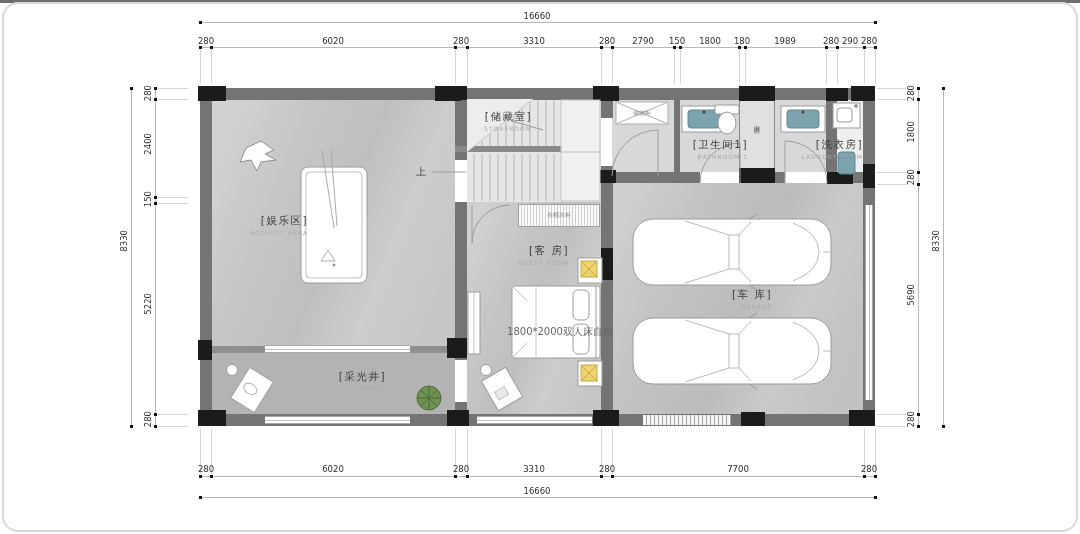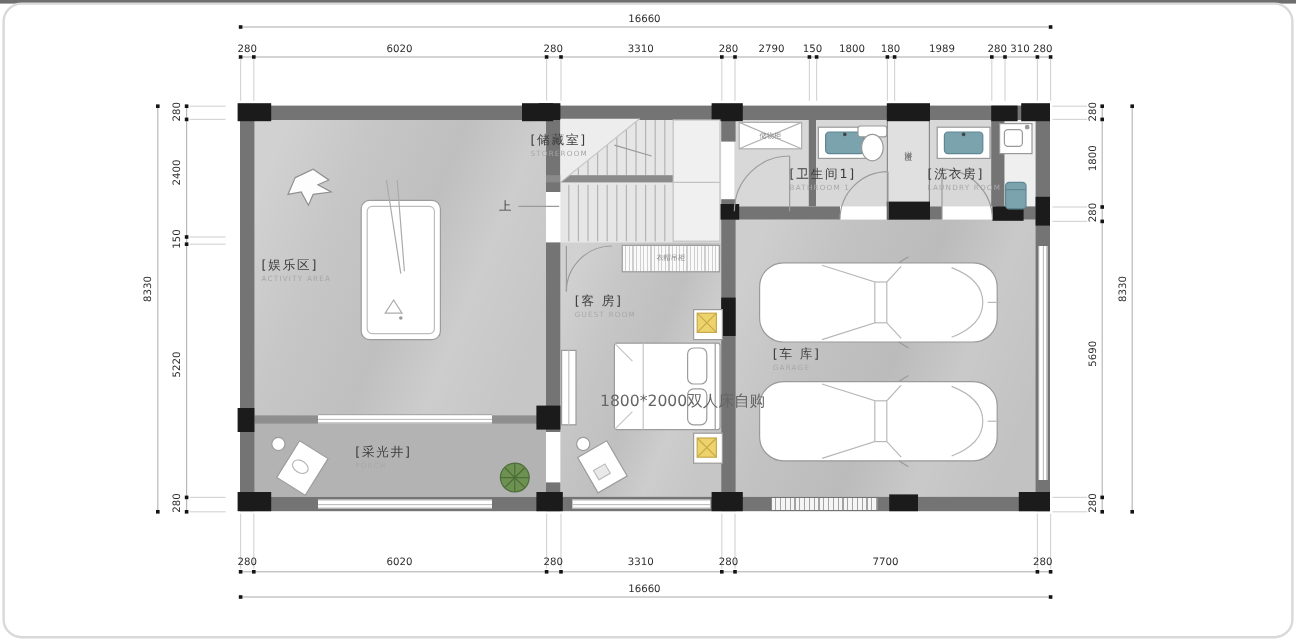--- a/index.html
+++ b/index.html
@@ -17,25 +17,25 @@
 .win:after{content:"";position:absolute;left:0;right:0;top:50%;height:1px;background:#c0c0c0}
 .winv{background:#fff;border-left:1px solid #a9a9a9;border-right:1px solid #a9a9a9}
 .winv:after{content:"";position:absolute;top:0;bottom:0;left:50%;width:1px;background:#c0c0c0}
 .hatch{background:repeating-linear-gradient(90deg,#fafafa 0 2px,#cfcfcf 2px 3px);border:1px solid #9f9f9f}
 .stripes{background:repeating-linear-gradient(90deg,#f5f5f5 0 3px,#a3a3a3 3px 4px)}
 .shaft{background:#e0e0e0;border:1px solid #8a8a8a}
 .dim{font-size:8.5px;color:#2e2e2e;text-align:center;white-space:nowrap}
 .dim.bg{background:#fff;padding:0 3px}
 .vdim{writing-mode:vertical-rl;transform:rotate(180deg);font-size:8.5px;color:#2e2e2e;background:#fff;padding:2px 0;white-space:nowrap}
 .vsmall{position:absolute;writing-mode:vertical-rl;font-size:6.5px;color:#777;letter-spacing:1px;white-space:nowrap}
-.rlabel{text-align:left;white-space:nowrap}
+.rlabel{text-align:right;white-space:nowrap}
 .rlabel .cn{font-size:10.5px;letter-spacing:1.5px;color:#3c3c3c}
 .rlabel .en{font-size:6px;letter-spacing:1px;color:#a8a8a8;margin-top:1px}
 .small-label{font-size:6px;color:#8a8a8a;text-align:center;white-space:nowrap}
-.bedtext{position:absolute;font-size:13px;color:#666;text-align:right;white-space:nowrap}
+.bedtext{position:absolute;font-size:10px;color:#666;text-align:center;white-space:nowrap}
 .uptext{position:absolute;font-size:10px;color:#3c3c3c}
 .dimline{background:#b8b8b8}
 .dimline.h{height:1px}
 .dimline.v{width:1px}
 .tick{background:#141414;width:3px;height:3px}
 .ext{background:#d6d6d6}
 svg{position:absolute;left:0;top:0;pointer-events:none}
 </style>
 </head>
 <body>
@@ -254,21 +254,21 @@
     <div class="en">BATHROOM 1</div>
   </div>
   <div class="rlabel" style="left:773px;top:138px;width:90px">
     <div class="cn">[洗衣房]</div>
     <div class="en">LAUNDRY ROOM</div>
   </div>
   <div class="rlabel" style="left:479px;top:244px;width:90px">
     <div class="cn">[客 房]</div>
     <div class="en">GUEST ROOM</div>
   </div>
-  <div class="rlabel" style="left:644px;top:288px;width:90px">
+  <div class="rlabel" style="left:682px;top:288px;width:90px">
     <div class="cn">[车 库]</div>
     <div class="en">GARAGE</div>
   </div>
   <div class="rlabel" style="left:296px;top:370px;width:90px">
     <div class="cn">[采光井]</div>
     <div class="en">PORCH</div>
   </div>
   <div class="vsmall" style="left:752px;top:120px">淋浴区</div>
   <div class="uptext" style="left:416px;top:165px">上</div>
   <div class="small-label" style="left:616px;top:109px;width:52px">储物柜</div>
@@ -367,21 +367,21 @@
   <div class="dim" style="left:313px;top:36px;width:40px">6020</div>
   <div class="dim" style="left:441px;top:36px;width:40px">280</div>
   <div class="dim" style="left:514px;top:36px;width:40px">3310</div>
   <div class="dim" style="left:587px;top:36px;width:40px">280</div>
   <div class="dim" style="left:623px;top:36px;width:40px">2790</div>
   <div class="dim" style="left:657px;top:36px;width:40px">150</div>
   <div class="dim" style="left:690px;top:36px;width:40px">1800</div>
   <div class="dim" style="left:722px;top:36px;width:40px">180</div>
   <div class="dim" style="left:765px;top:36px;width:40px">1989</div>
   <div class="dim" style="left:811px;top:36px;width:40px">280</div>
-  <div class="dim" style="left:830px;top:36px;width:40px">310</div>
+  <div class="dim" style="left:830px;top:36px;width:40px">290</div>
   <div class="dim" style="left:849px;top:36px;width:40px">280</div>
   <div class="dim" style="left:186px;top:464px;width:40px">280</div>
   <div class="dim" style="left:313px;top:464px;width:40px">6020</div>
   <div class="dim" style="left:441px;top:464px;width:40px">280</div>
   <div class="dim" style="left:514px;top:464px;width:40px">3310</div>
   <div class="dim" style="left:587px;top:464px;width:40px">280</div>
   <div class="dim" style="left:718px;top:464px;width:40px">7700</div>
   <div class="dim" style="left:849px;top:464px;width:40px">280</div>
   <div class="dim bg" style="left:507px;top:486px;width:60px">16660</div>
   <div class="vdim" style="left:143px;top:83px">280</div>

